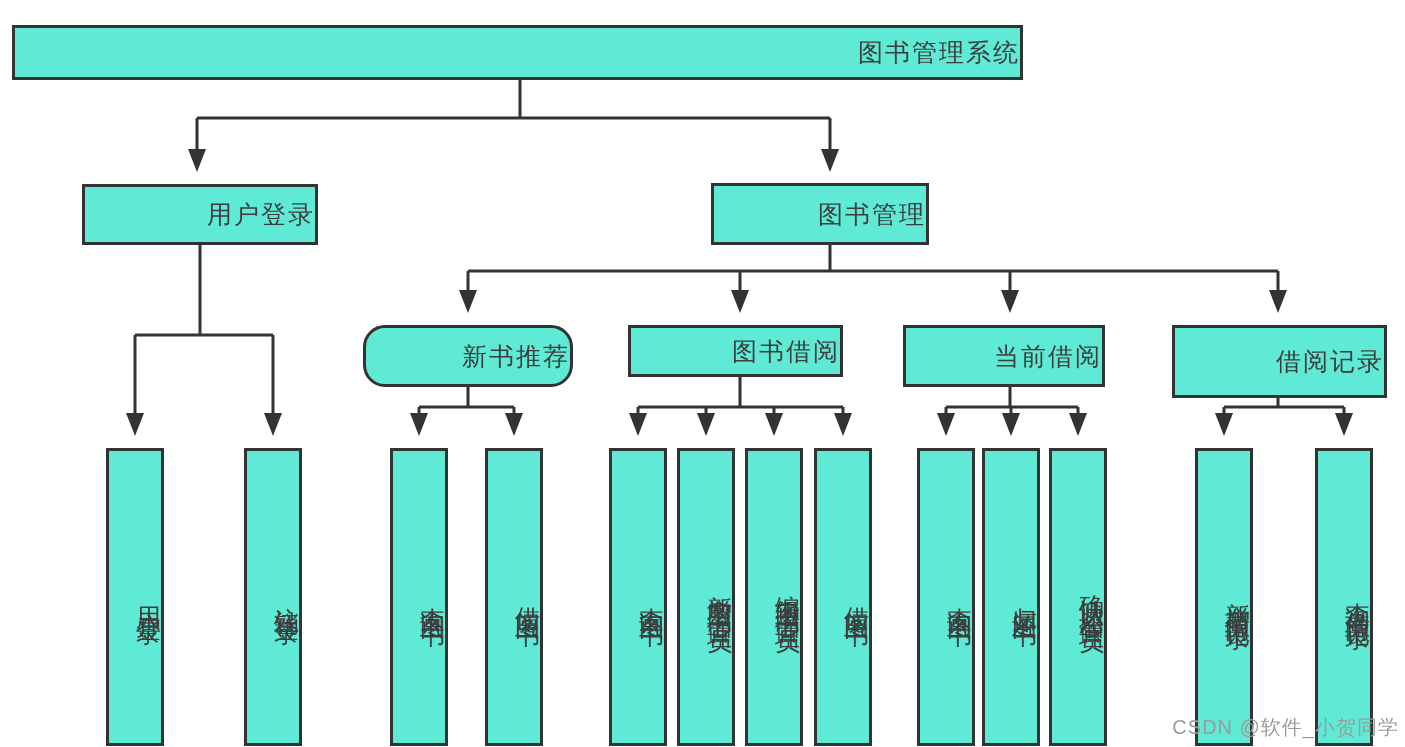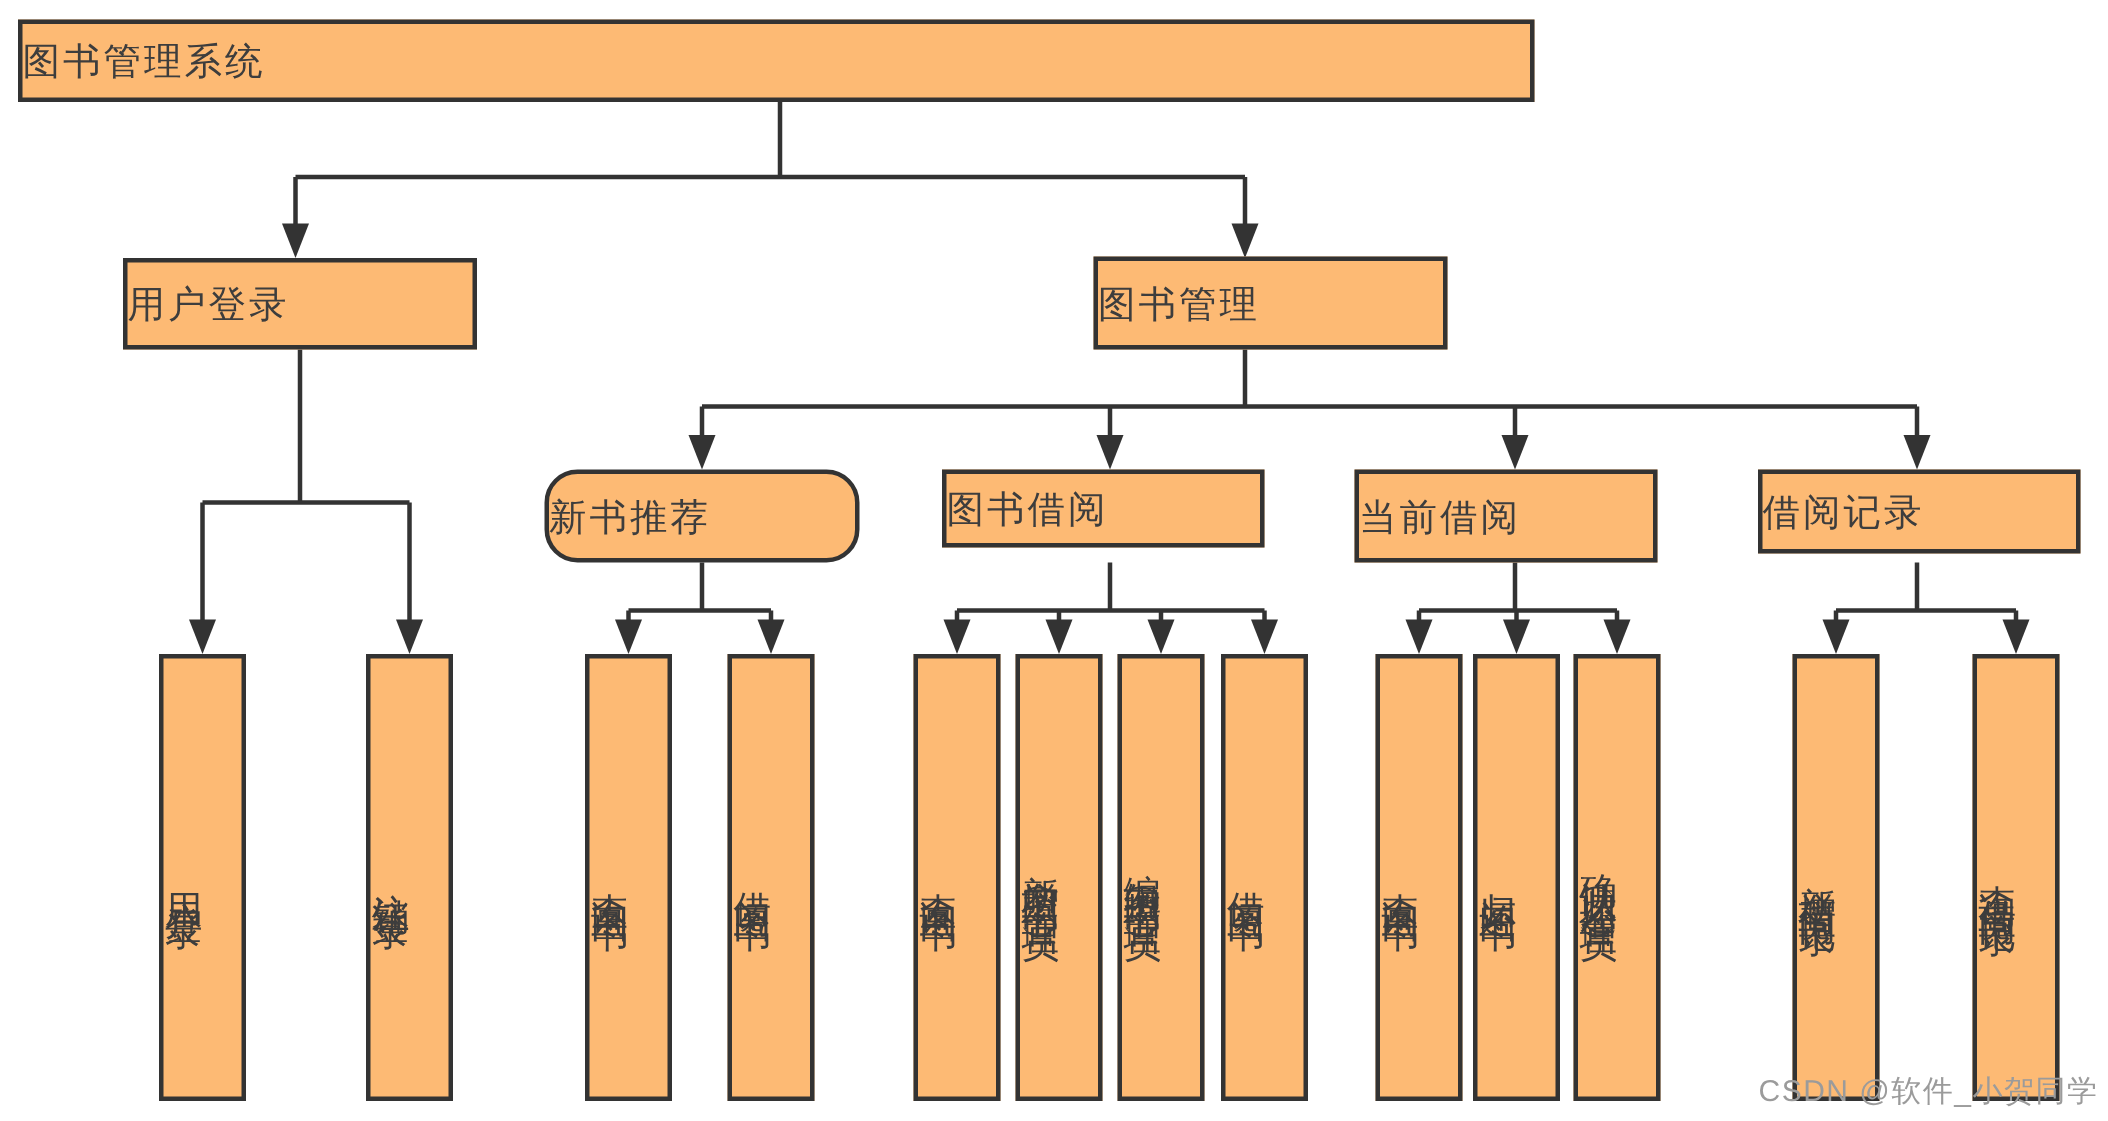--- a/index.html
+++ b/index.html
@@ -14,25 +14,26 @@
   }
   .wires {
     position: absolute;
     left: 0; top: 0;
     width: 1405px; height: 747px;
   }
   .node {
     position: absolute;
     box-sizing: border-box;
     border: 3px solid #333333;
-    background: #fdba74;
+    background: #5eead4;
     display: flex;
     align-items: center;
-    justify-content: flex-start;
+    justify-content: flex-end;
     color: #3d3d3d;
+    margin-top: 12px;
   }
   .hbox {
     font-size: 25px;
     letter-spacing: 2px;
     white-space: nowrap;
   }
   .vbox .vtext {
     writing-mode: vertical-rl;
     text-orientation: mixed;
     font-size: 25px;
@@ -86,34 +87,34 @@
     </g>
   </svg>
 
   <div class="node hbox" style="left:12px; top:13px; width:1011px; height:55px;">
     <span>图书管理系统</span>
   </div>
 
   <div class="node hbox" style="left:82px; top:172px; width:236px; height:61px;">
     <span>用户登录</span>
   </div>
-  <div class="node hbox" style="left:729px; top:171px; width:236px; height:62px;">
+  <div class="node hbox" style="left:711px; top:171px; width:218px; height:62px;">
     <span>图书管理</span>
   </div>
 
   <div class="node hbox" style="left:363px; top:313px; width:210px; height:62px;border-radius:22px;">
     <span>新书推荐</span>
   </div>
   <div class="node hbox" style="left:628px; top:313px; width:215px; height:52px;">
     <span>图书借阅</span>
   </div>
   <div class="node hbox" style="left:903px; top:313px; width:202px; height:62px;">
     <span>当前借阅</span>
   </div>
-  <div class="node hbox" style="left:1172px; top:313px; width:215px; height:56px;">
+  <div class="node hbox" style="left:1172px; top:313px; width:215px; height:73px;">
     <span>借阅记录</span>
   </div>
 
   <div class="node vbox" style="left:106px; top:436px; width:58px; height:298px;">
     <span class="vtext">用户登录</span>
   </div>
   <div class="node vbox" style="left:244px; top:436px; width:58px; height:298px;">
     <span class="vtext">注销登录</span>
   </div>
 

